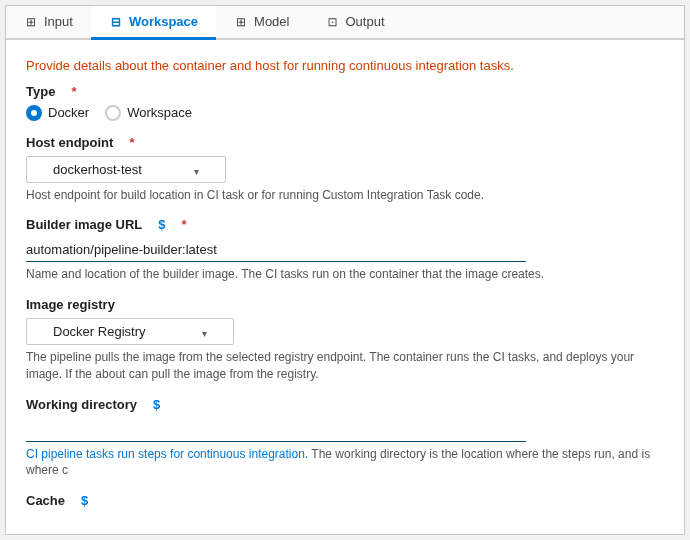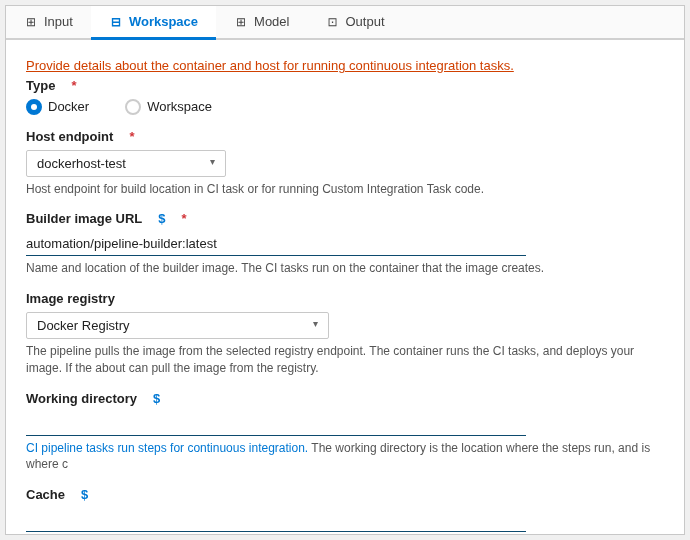--- a/index.html
+++ b/index.html
@@ -58,23 +58,22 @@
     }
     
     .content {
       flex: 1;
       overflow-y: auto;
       padding: 16px 20px;
     }
     .description {
       color: #d04000;
       font-size: 13px;
-      margin-bottom: 2px;
+      margin-bottom: 8px;
       line-height: 1.5;
-      text-decoration: underline;
     }
     
     .field-label {
       font-weight: 700;
       font-size: 13px;
       color: #222;
       margin-bottom: 6px;
       display: flex;
       align-items: center;
       gap: 16px;
@@ -86,21 +85,21 @@
     .dollar {
       color: #0078d4;
       font-size: 13px;
     }
     .field-group {
       margin-bottom: 14px;
     }
     
     .radio-group {
       display: flex;
-      gap: 36px;
+      gap: 16px;
       margin-bottom: 14px;
     }
     .radio-option {
       display: flex;
       align-items: center;
       gap: 6px;
       cursor: pointer;
       font-size: 13px;
       color: #222;
     }
@@ -121,37 +120,37 @@
     .radio-circle.selected::after {
       content: '';
       width: 6px;
       height: 6px;
       border-radius: 50%;
       background: #fff;
     }
     
     .dropdown {
       display: flex;
-      align-items: flex-start;
+      align-items: flex-end;
       justify-content: space-between;
       border: 1px solid #c8c8c8;
       border-radius: 2px;
-      padding: 5px 10px;
+      padding: 5px 26px;
       background: #fff;
       cursor: pointer;
       width: 200px;
       font-size: 13px;
       color: #222;
     }
     .dropdown-chevron {
       font-size: 10px;
       color: #666;
     }
     .dropdown-wide {
-      width: 303px;
+      width: 208px;
     }
     .help-text {
       font-size: 12px;
       color: #555;
       margin-top: 4px;
       line-height: 1.4;
     }
     .help-text span.blue {
       color: #0078d4;
     }

